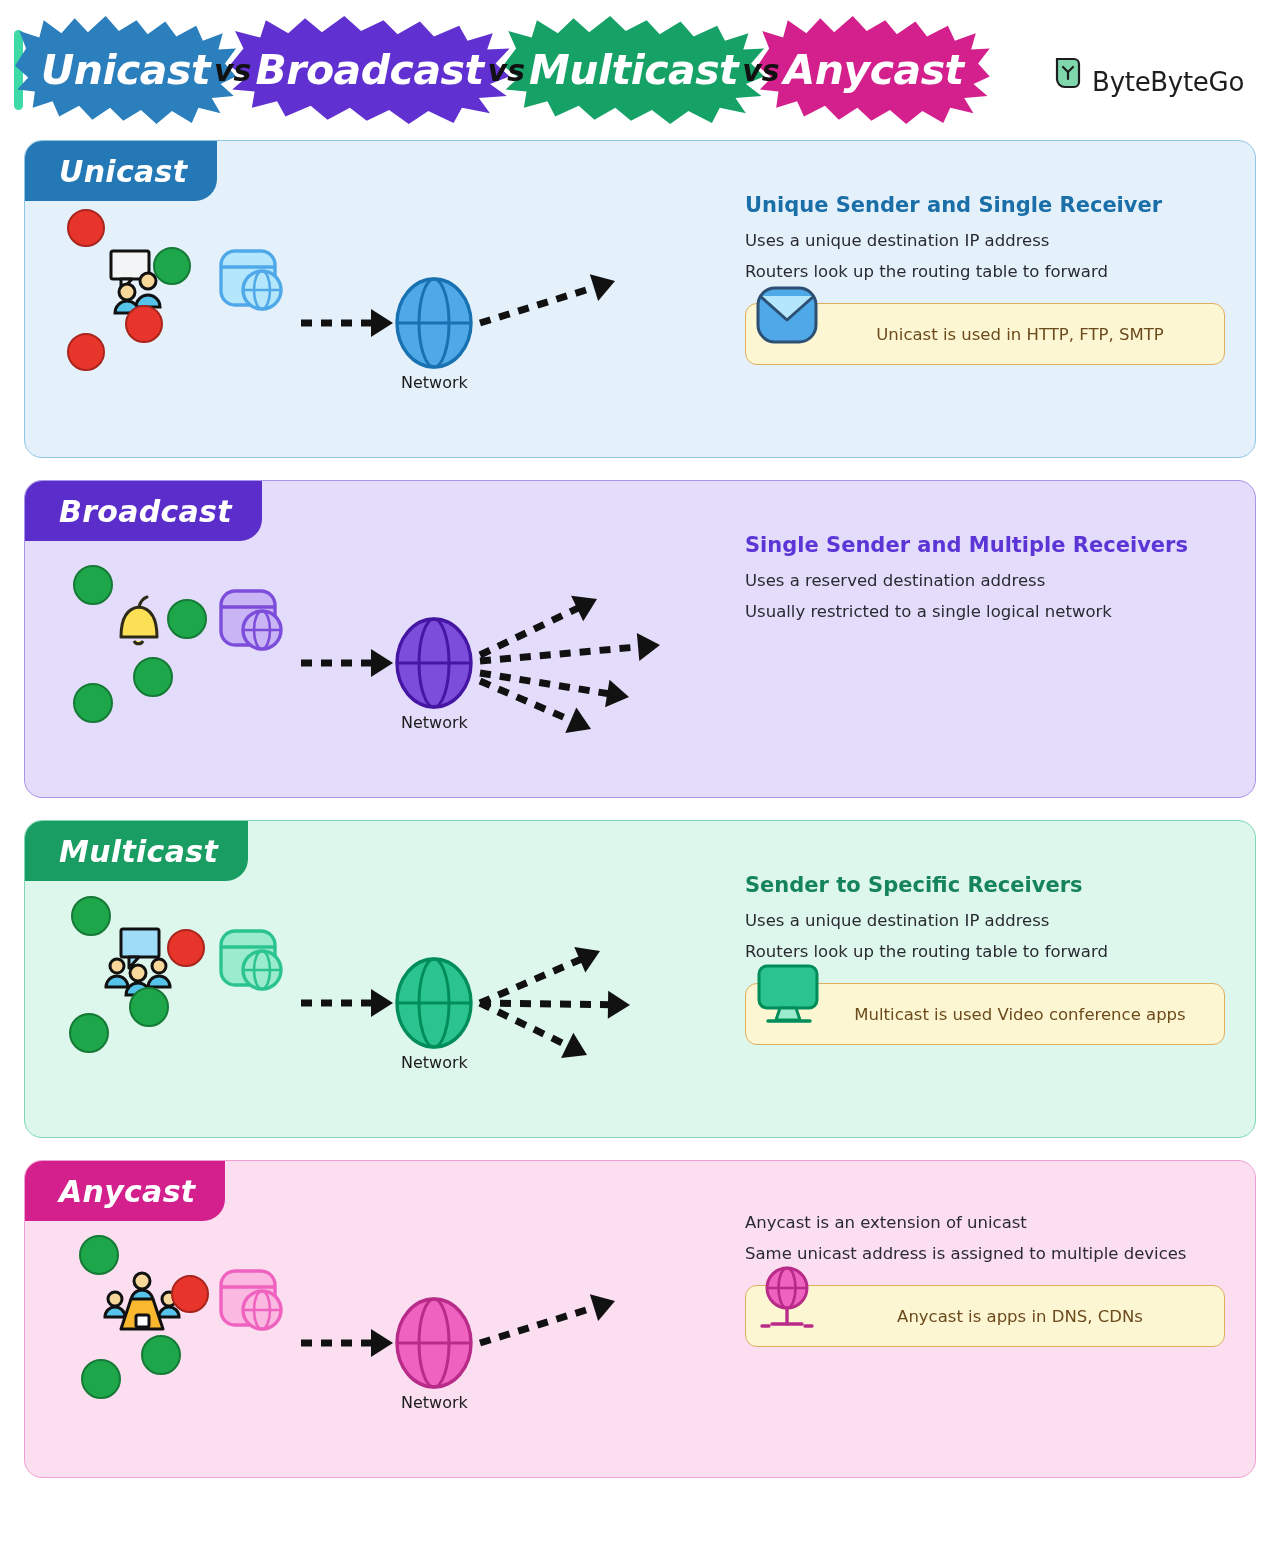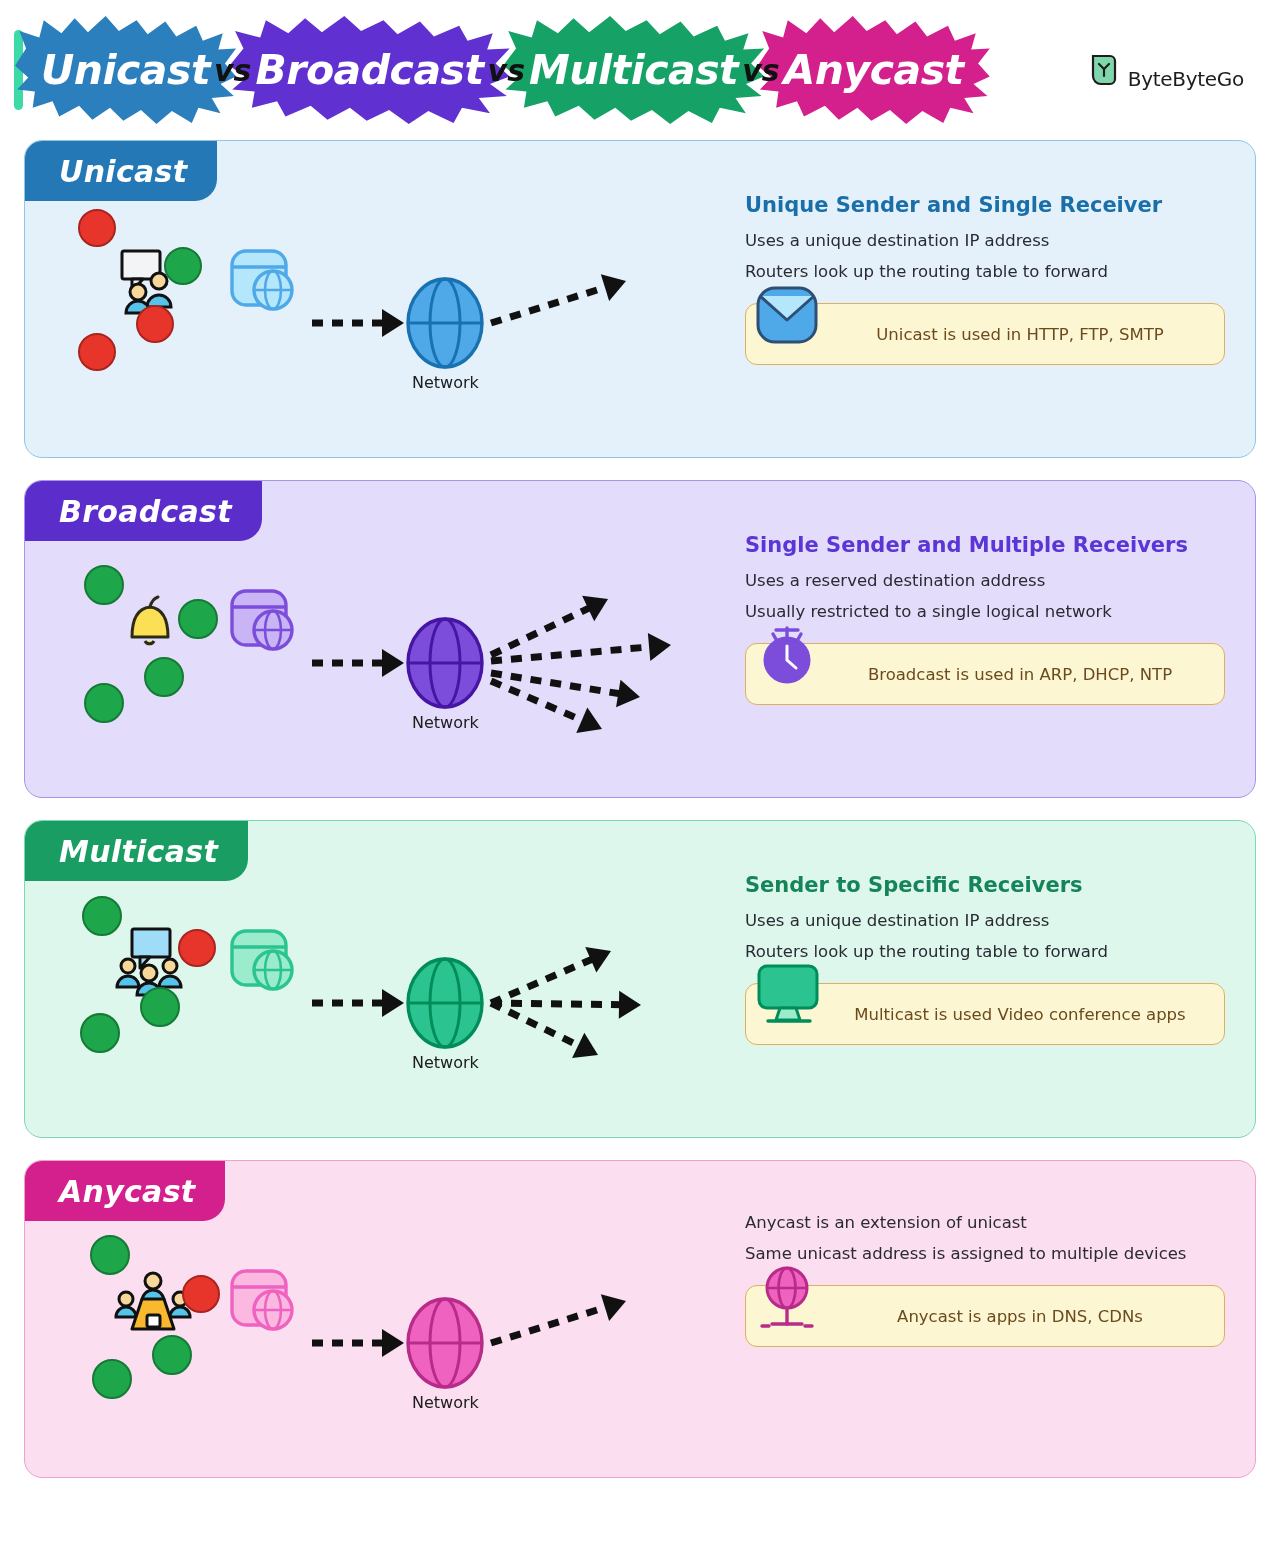--- a/index.html
+++ b/index.html
@@ -77,21 +77,21 @@
   .logo {
     position: absolute;
     right: 36px;
     top: 48px;
     display: flex;
     align-items: center;
     gap: 9px;
   }
   .logo-mark { width: 30px; height: 34px; }
   .logo-text {
-    font-size: 20px;
+    font-size: 26px;
     color: #1d1d1f;
     letter-spacing: -0.3px;
     font-family: "DejaVu Sans", sans-serif;
     margin-top: 19px;
   }
 
   
   .section {
     position: relative;
     margin: 0 24px 22px 24px;
@@ -111,21 +111,21 @@
   }
   .tab-label {
     color: #fff;
     font-size: 30px;
     font-weight: bold;
     font-style: italic;
     letter-spacing: 0.3px;
     font-family: "DejaVu Sans", sans-serif;
   }
 
-  .diagram { position: absolute; left: 0; top: 52px; width: 720px; height: 250px; margin-left: 11px; }
+  .diagram { position: absolute; left: 0; top: 52px; width: 720px; height: 250px; }
   .panel { position: absolute; right: 30px; top: 52px; width: 480px; }
   .panel-heading {
     font-size: 21px;
     font-weight: bold;
     margin-bottom: 14px;
     font-family: "DejaVu Sans", sans-serif;
   }
   .panel-line {
     font-size: 16.5px;
     color: #2a2a32;
@@ -316,29 +316,20 @@
       <div class="dot green" style="left:48px;top:32px;width:40px;height:40px"></div>
         <div class="dot green" style="left:142px;top:66px;width:40px;height:40px"></div>
         <div class="dot green" style="left:108px;top:124px;width:40px;height:40px"></div>
         <div class="dot green" style="left:48px;top:150px;width:40px;height:40px"></div>
     </div>
 
     <div class="panel">
       <div class="panel-heading" style="color:#5b35d6">Single Sender and Multiple Receivers</div>
       <div class="panel-line">Uses a reserved destination address</div>
       <div class="panel-line">Usually restricted to a single logical network</div>
-      <div class="note">
-        <div class="note-icon"><svg width="66" height="66" viewBox="0 0 66 66">
-    <circle cx="33" cy="38" r="22" fill="#7c4ddb" stroke="#7c4ddb" stroke-width="3"></circle>
-    <path d="M33 24 v14 l9 8" fill="none" stroke="#ffffff" stroke-width="3" stroke-linecap="round"></path>
-    <path d="M33 6 v10 M19 12 l4 7 M47 12 l-4 7" stroke="#7c4ddb" stroke-width="3.4" stroke-linecap="round"></path>
-    <path d="M22 8 h22" stroke="#7c4ddb" stroke-width="3.4" stroke-linecap="round"></path>
-  </svg></div>
-        <span class="note-text">Broadcast is used in ARP, DHCP, NTP</span>
-      </div>
     </div>
   </div>
     <div class="section" style="background: rgb(221, 247, 236); border-color: rgb(127, 214, 180);">
     <div class="tab" style="background:#1a9d62">
       <span class="tab-label">Multicast</span>
     </div>
 
     <div class="diagram">
       <div style="position:absolute;left:78px;top:52px"><svg width="78" height="74" viewBox="0 0 78 74">
     <rect x="18" y="4" width="38" height="28" rx="2" fill="#9fdcf7" stroke="#111" stroke-width="3"></rect>

